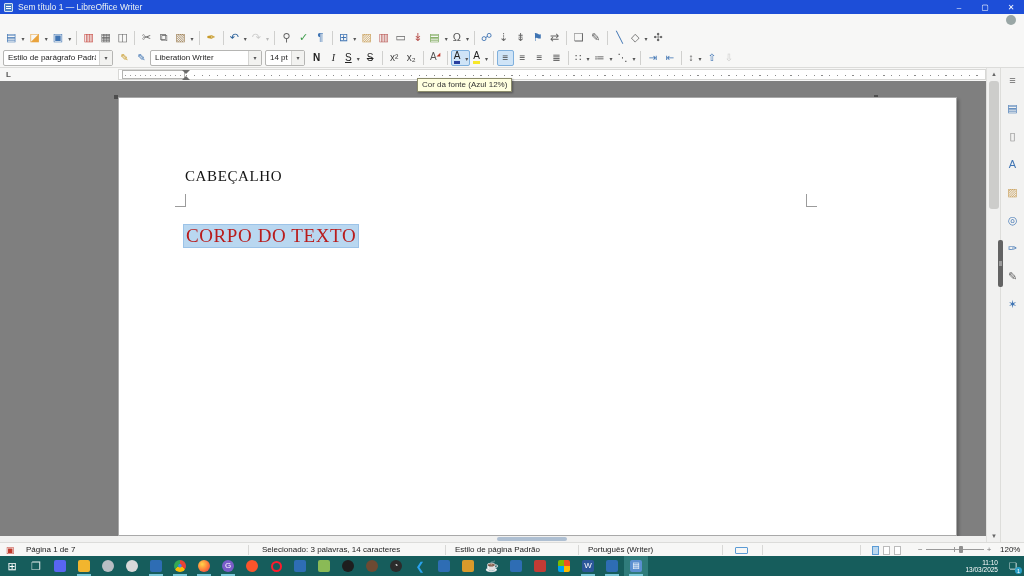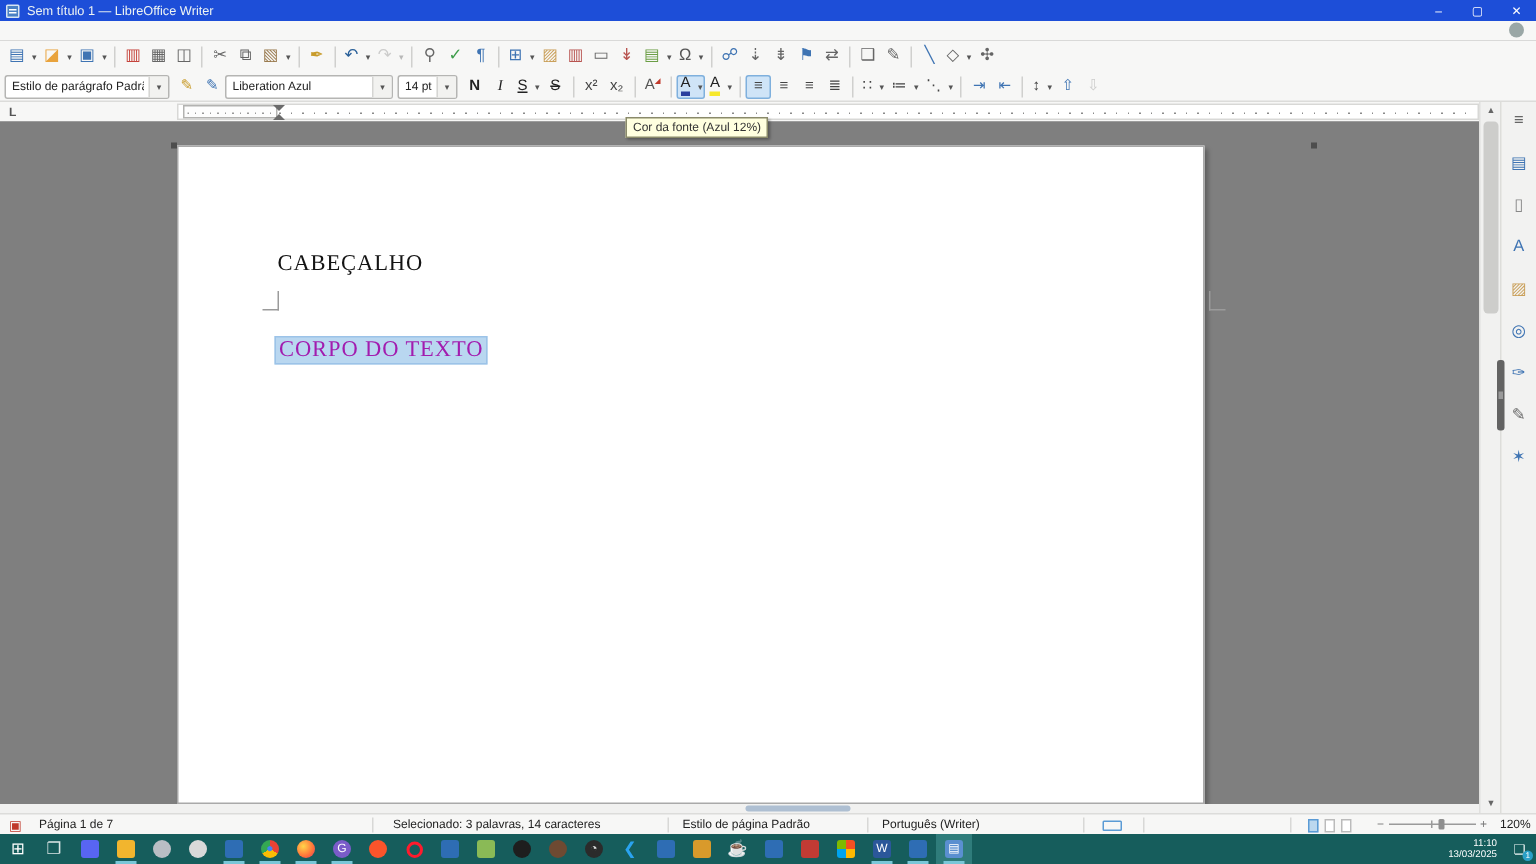--- a/index.html
+++ b/index.html
@@ -50,27 +50,27 @@
   .ruler .ticks { position:absolute; left:67px; right:2px; top:5px; height:1px; background:repeating-linear-gradient(90deg,#8a8a8a 0 1px,transparent 1px 7.75px); }
   .ruler .marginbox { position:absolute; left:3px; top:0; width:63px; height:9px; border:1px solid #b3b3b1; background:#fdfdfd; }
   .ruler .marginbox::after { content:""; position:absolute; left:2px; right:2px; top:4px; height:1px; background:repeating-linear-gradient(90deg,#9a9a9a 0 1px,transparent 1px 5px); }
   .ruler-num { position:absolute; top:1px; font-size:7px; color:#666; }
   .indent-marker { position:absolute; left:63px; top:0; width:8px; height:10px; }
   .indent-marker::before { content:""; position:absolute; top:0; left:0; border-left:4px solid transparent; border-right:4px solid transparent; border-top:4px solid #6b6b6b; }
   .indent-marker::after { content:""; position:absolute; bottom:0; left:0; border-left:4px solid transparent; border-right:4px solid transparent; border-bottom:4px solid #6b6b6b; }
 
   
   .docarea { position:absolute; top:81px; left:0; width:986px; height:455px; background:#7f7f7f; overflow:hidden; }
-  .page { position:absolute; left:118px; top:16px; width:685px; height:439px; background:#fff; border:1px solid #a9a9a9; box-shadow:2px 2px 3px rgba(0,0,0,.25);padding-left:20px; }
+  .page { position:absolute; left:118px; top:16px; width:839px; height:439px; background:#fff; border:1px solid #a9a9a9; box-shadow:2px 2px 3px rgba(0,0,0,.25);padding-left:20px; }
   .page-handle { position:absolute; width:4px; height:4px; background:#4d4d4d; }
   .doc-heading { position:absolute; left:66px; top:70px; font-family:"Liberation Serif",serif; font-size:15px; letter-spacing:.6px; color:#141414; }
   .corner-mark { position:absolute; width:11px; height:13px; }
   .corner-left { left:56px; top:96px; border-right:1px solid #9b9b9b; border-bottom:1px solid #9b9b9b; }
   .corner-right { left:687px; top:96px; border-left:1px solid #9b9b9b; border-bottom:1px solid #9b9b9b; }
-  .doc-selection { position:absolute; left:64px; top:126px; background:#b9d7f0; border:1px solid #9cc3e8; padding:0 2px; font-family:"Liberation Serif",serif; font-size:15px; letter-spacing:.6px; color:#a21caf; }
+  .doc-selection { position:absolute; left:64px; top:126px; background:#b9d7f0; border:1px solid #9cc3e8; padding:0 2px; font-family:"Liberation Serif",serif; font-size:19px; letter-spacing:.6px; color:#b91c1c; }
 
   
   .tooltip { position:absolute; left:417px; top:78px; background:#ffffdf; border:1px solid #8a8a6a; font-size:8px; color:#333; padding:1px 4px 2px; box-shadow:1px 1px 2px rgba(0,0,0,.35); z-index:30; white-space:nowrap; }
 
   
   .hscroll { position:absolute; top:536px; left:0; width:986px; height:6px; background:#f1f1f0; }
   .hscroll .thumb { position:absolute; left:497px; width:70px; top:1px; height:4px; background:#aebfd2; border-radius:2px; }
   .vscroll { position:absolute; top:68px; left:986px; width:14px; height:474px; background:#f1f1f0; border-left:1px solid #e0e0de; }
   .vscroll .arrow { position:absolute; left:0; width:14px; height:12px; display:flex; align-items:center; justify-content:center; font-size:6px; color:#666; }
   .vscroll .arrow.up { top:0; } .vscroll .arrow.down { bottom:0; }
@@ -260,21 +260,21 @@
     <span class="tb-styles" style="display:flex">
 
     <span class="tb-btn" style="color: rgb(200, 155, 42);">
           <span class="glyph" style="color: rgb(200, 155, 42);">✎</span>
         </span>
         <span class="tb-btn" style="color: rgb(63, 116, 179);">
           <span class="glyph" style="color: rgb(63, 116, 179);">✎</span>
         </span>
       </span>
     <div class="combo" style="width:112px">
-      <span class="cval">Liberation Azul</span>
+      <span class="cval">Liberation Writer</span>
       <span class="carrow">▾</span>
     </div>
     <div class="combo" style="width:40px">
       <span class="cval">14 pt</span>
       <span class="carrow">▾</span>
     </div>
     <span style="display:flex;align-items:center">
 
     <span class="tb-btn g-bold">
           <span class="glyph">N</span>

